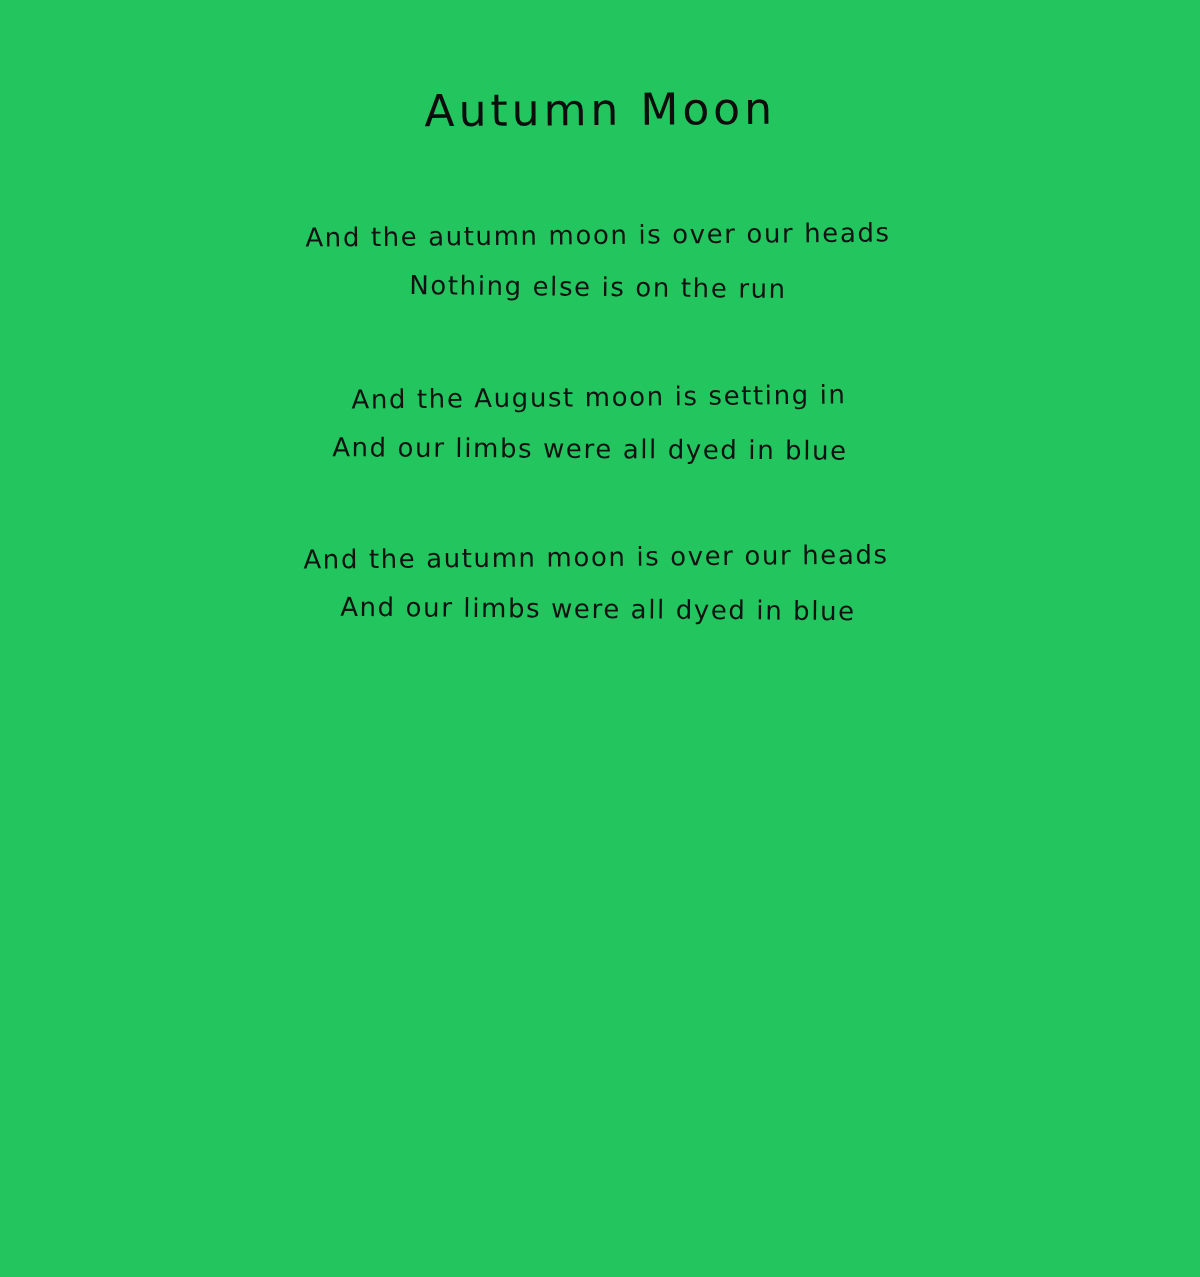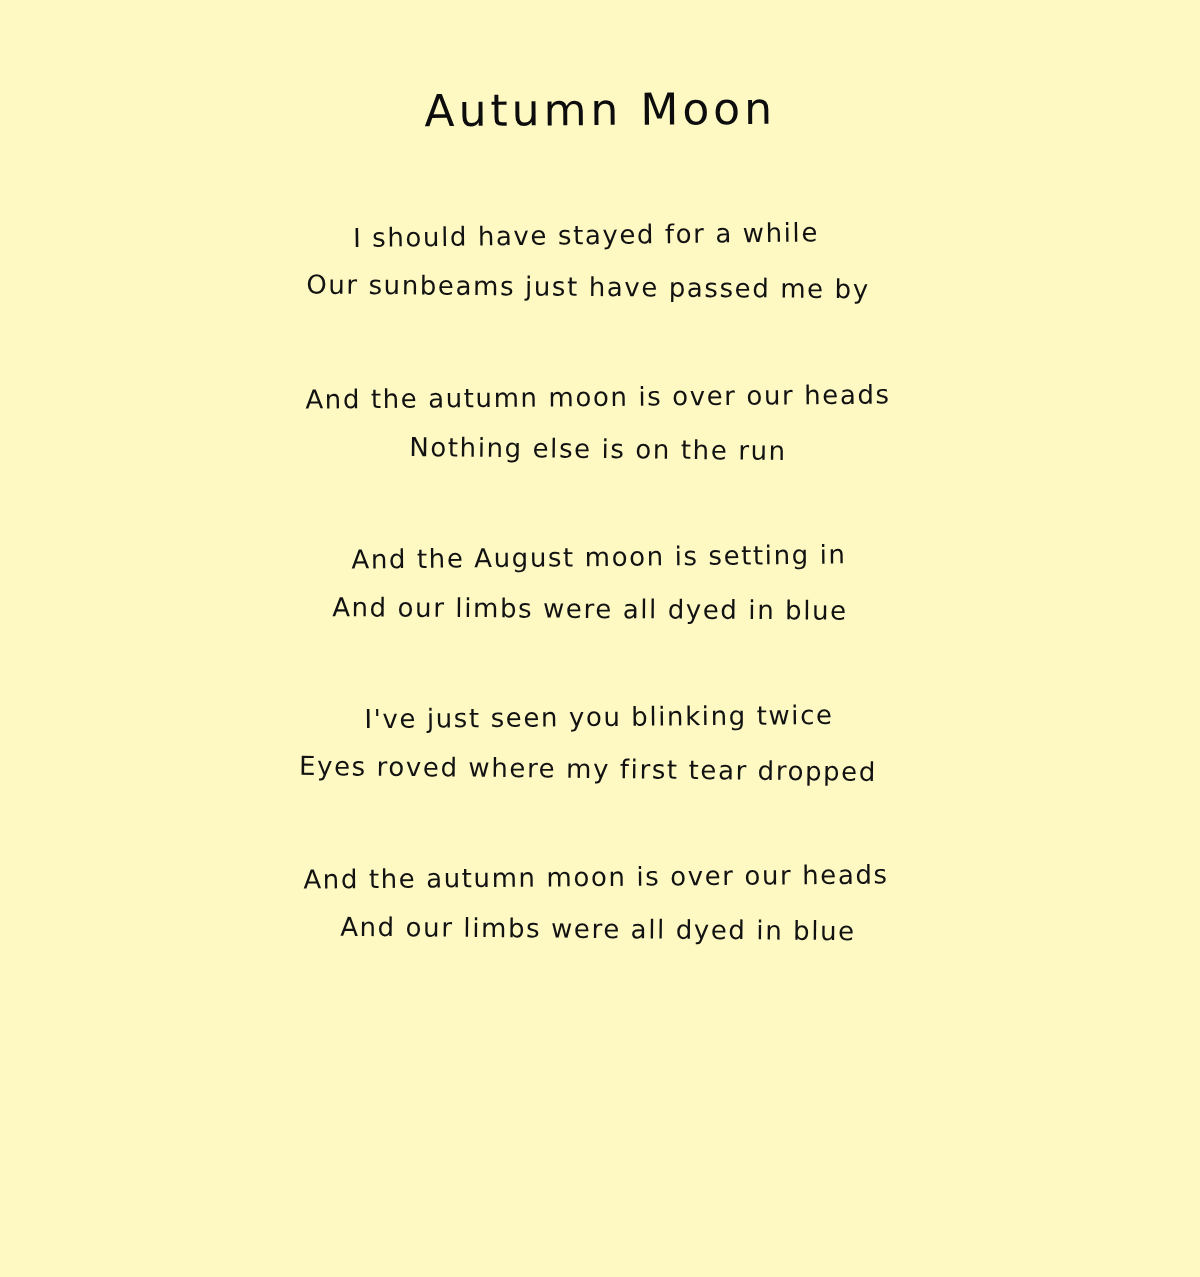--- a/index.html
+++ b/index.html
@@ -11,21 +11,21 @@
     width: 1200px;
     height: 1277px;
     font-family: "DejaVu Sans", sans-serif;
     color: #111111;
     overflow: hidden;
   }
   .page {
     position: relative;
     width: 1200px;
     height: 1277px;
-    background: #fef9c3;
+    background: #22c55e;
   }
   .poem-title {
     text-align: center;
     font-family: "DejaVu Sans", sans-serif;
     font-size: 44px;
     font-weight: 400;
     letter-spacing: 4px;
     color: #0d0d0d;
     margin: 0;
     padding-top: 84px;
@@ -77,40 +77,32 @@
 </style>
 </head>
 <body>
 
 <div class="page">
 
   <h1 class="poem-title">Autumn Moon</h1>
 
   <div class="stanzas">
 
-    <div class="stanza">
-      <p class="line l-0">I should have stayed for a while</p>
-      <p class="line l-1">Our sunbeams just have passed me by</p>
-    </div>
 
     <div class="stanza">
       <p class="line l-2">And the autumn moon is over our heads</p>
       <p class="line l-3">Nothing else is on the run</p>
     </div>
 
 
     <div class="stanza">
       <p class="line l-6">And the August moon is setting in</p>
       <p class="line l-7">And our limbs were all dyed in blue</p>
     </div>
 
-    <div class="stanza">
-      <p class="line l-8">I've just seen you blinking twice</p>
-      <p class="line l-9">Eyes roved where my first tear dropped</p>
-    </div>
 
     <div class="stanza">
       <p class="line l-10">And the autumn moon is over our heads</p>
       <p class="line l-11">And our limbs were all dyed in blue</p>
     </div>
 
   </div>
 </div>
 
 </body></html>

